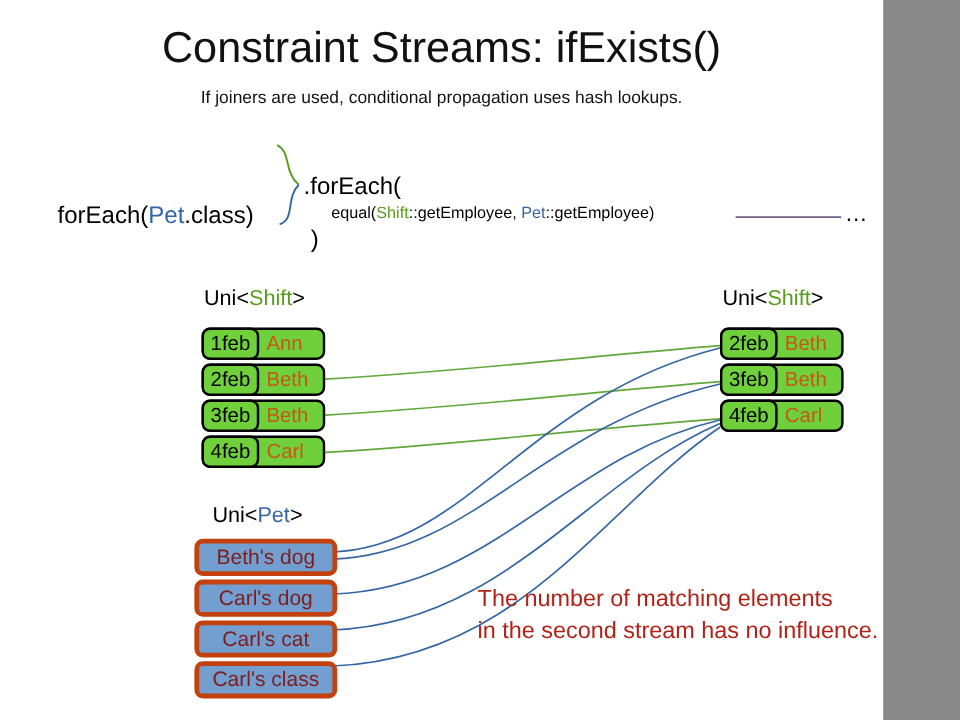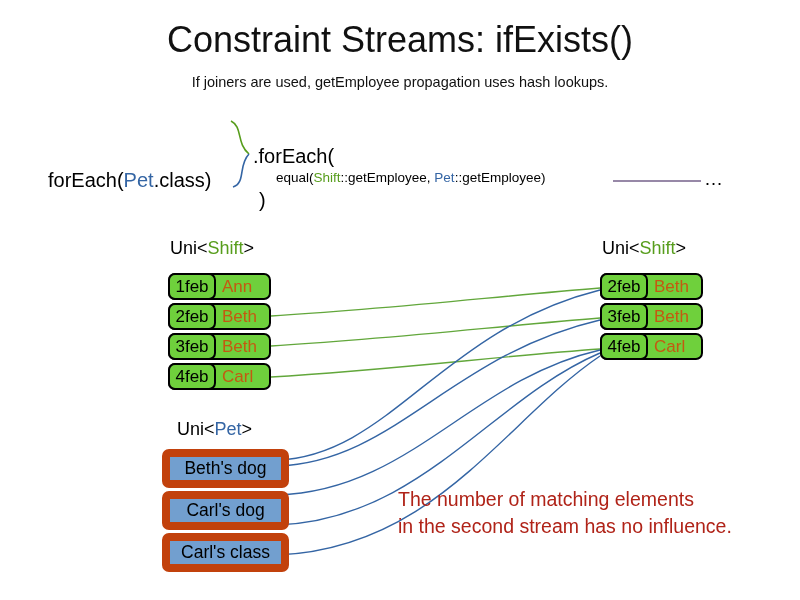--- a/index.html
+++ b/index.html
@@ -1,38 +1,38 @@
 <!DOCTYPE html>
 <html><head>
 <meta charset="utf-8">
 <style>
   html,body{margin:0;padding:0;background:#888;}
   .slide{
-    position:relative;width:800px;height:600px;background:#ffffff;overflow:hidden;
+    position:relative;width:736px;height:600px;background:#ffffff;overflow:hidden;
     font-family:"Liberation Sans","DejaVu Sans",sans-serif;color:#000;
   }
   .abs{position:absolute;}
   .title{left:0;right:0;top:20px;text-align:center;font-size:36px;line-height:40px;color:#111;}
   .subtitle{left:0;right:0;top:74px;text-align:center;font-size:14.5px;color:#111;}
   .code{font-size:20px;white-space:nowrap;}
   .code-small{font-size:13.5px;white-space:nowrap;}
   .tok-shift{color:#579d1c;}
   .tok-pet{color:#3465a4;}
   .dots{font-size:19px;color:#000;}
   .tbl-label{font-size:18px;white-space:nowrap;}
   svg.overlay{position:absolute;left:0;top:0;width:800px;height:600px;pointer-events:none;}
   
   .srow{position:relative;width:99px;height:23px;background:#6fd03c;border:2px solid #000;
         border-radius:7px;margin-bottom:3px;font-size:17px;line-height:23px;}
   .srow .date{position:absolute;left:-2px;top:-2px;width:44px;height:23px;background:#6fd03c;
         border:2px solid #000;border-radius:7px;text-align:center;color:#000;}
   .srow .name{position:absolute;left:52px;top:0;color:#c45911;}
   
-  .prow{width:111px;height:23px;background:#729fcf;border:8px solid #c2410c;border-radius:7px;
-        margin-bottom:3px;font-size:17.5px;line-height:23px;text-align:center;color:#000000;}
+  .prow{width:111px;height:23px;background:#729fcf;border:4px solid #c2410c;border-radius:7px;
+        margin-bottom:3px;font-size:17.5px;line-height:23px;text-align:center;color:#7f1d1d;}
   .note{font-size:19.5px;line-height:27px;color:#b02318;white-space:nowrap;}
 </style>
 </head>
 <body>
 
 <div class="slide">
 
   <svg class="overlay" viewBox="0 0 800 600">
 
     <path d="M 231 121 C 243 127, 236 143, 249 154" fill="none" stroke="#579d1c" stroke-width="1.6"></path>
@@ -45,21 +45,21 @@
     <path d="M 271 377 C 390 370, 500 356, 600 349" fill="none" stroke="#62a73b" stroke-width="1.4"></path>
 
     <path d="M 277 460 C 390 456, 440 330, 600 290" fill="none" stroke="#3465a4" stroke-width="1.4"></path>
     <path d="M 277 466 C 395 462, 450 355, 600 320" fill="none" stroke="#3465a4" stroke-width="1.4"></path>
     <path d="M 277 495 C 410 491, 470 380, 600 350" fill="none" stroke="#3465a4" stroke-width="1.4"></path>
     <path d="M 277 525 C 420 520, 490 400, 600 353" fill="none" stroke="#3465a4" stroke-width="1.4"></path>
     <path d="M 277 555 C 435 549, 505 420, 600 356" fill="none" stroke="#3465a4" stroke-width="1.4"></path>
   </svg>
 
   <div class="abs title">Constraint Streams: ifExists()</div>
-  <div class="abs subtitle">If joiners are used, getEmployee propagation uses hash lookups.</div>
+  <div class="abs subtitle">If joiners are used, conditional propagation uses hash lookups.</div>
 
 
   <div class="abs code" style="left:48px;top:169px;"><span>forEach(</span><span class="tok-pet">Pet</span><span>.class)</span></div>
 
   <div class="abs code" style="left:253px;top:145px;">.forEach(</div>
 
   <div class="abs code-small" style="left:276px;top:170px;"><span>equal(</span><span class="tok-shift">Shift</span><span>::getEmployee, </span><span class="tok-pet">Pet</span><span>::getEmployee)</span></div>
 
   <div class="abs code" style="left:259px;top:189px;">)</div>
 
@@ -101,20 +101,21 @@
         <span class="name">Carl</span>
         <span class="date">4feb</span>
       </div>
   </div>
 
   <div class="abs tbl-label" style="left:177px;top:419px;"><span>Uni&lt;</span><span class="tok-pet">Pet</span><span>&gt;</span></div>
 
   <div class="abs" style="left:162px;top:449px;">
     <div class="prow">Beth's dog</div>
     <div class="prow">Carl's dog</div>
+    <div class="prow">Carl's cat</div>
     <div class="prow">Carl's class</div>
   </div>
 
   <div class="abs note" style="left:398px;top:486px;">
     <div>The number of matching elements</div>
     <div>in the second stream has no influence.</div>
   </div>
 
 </div>
 

